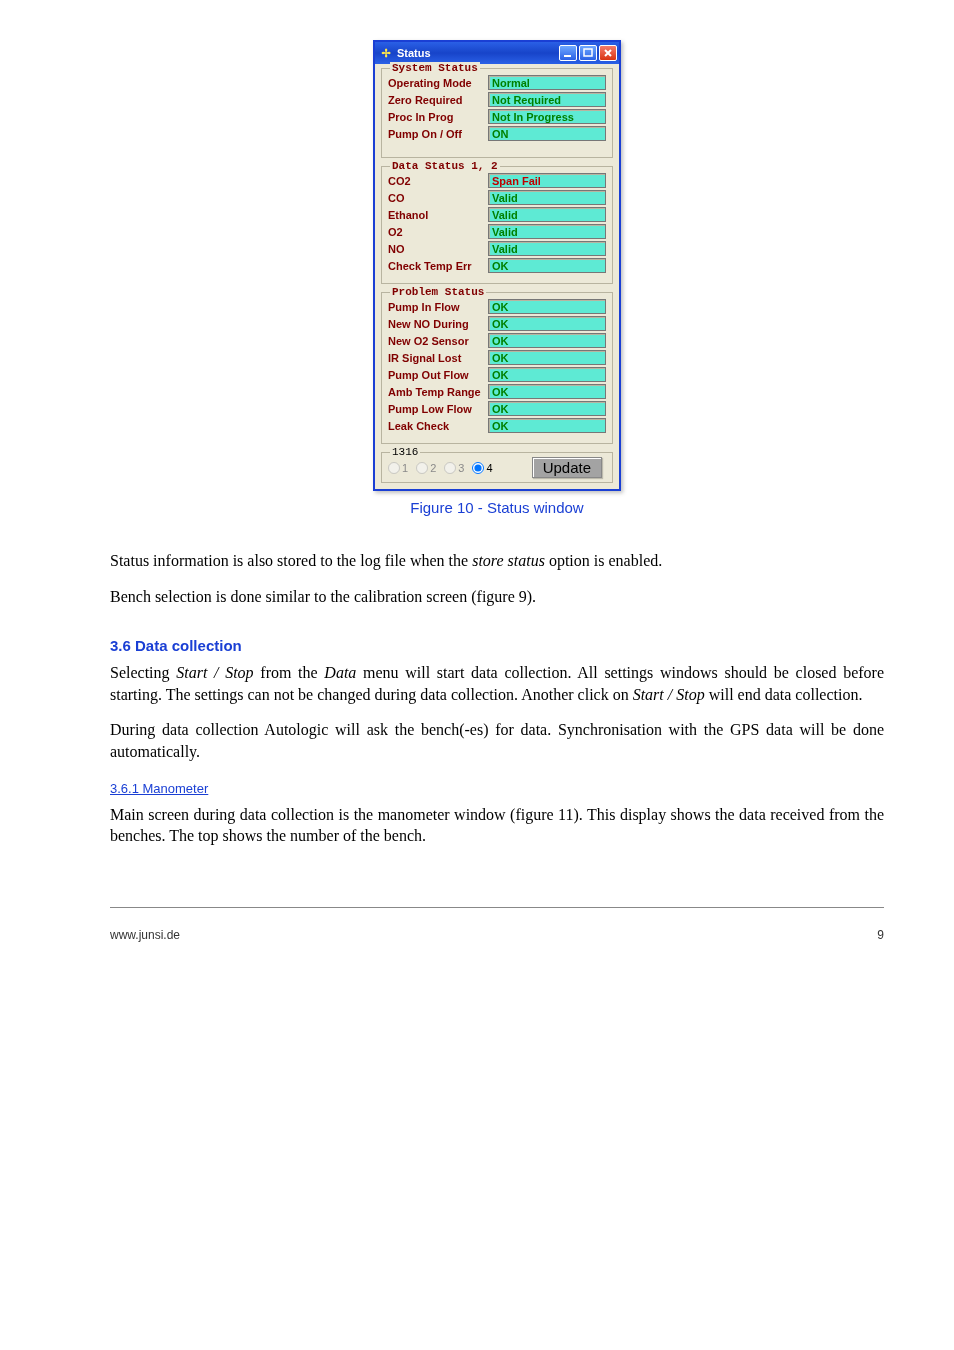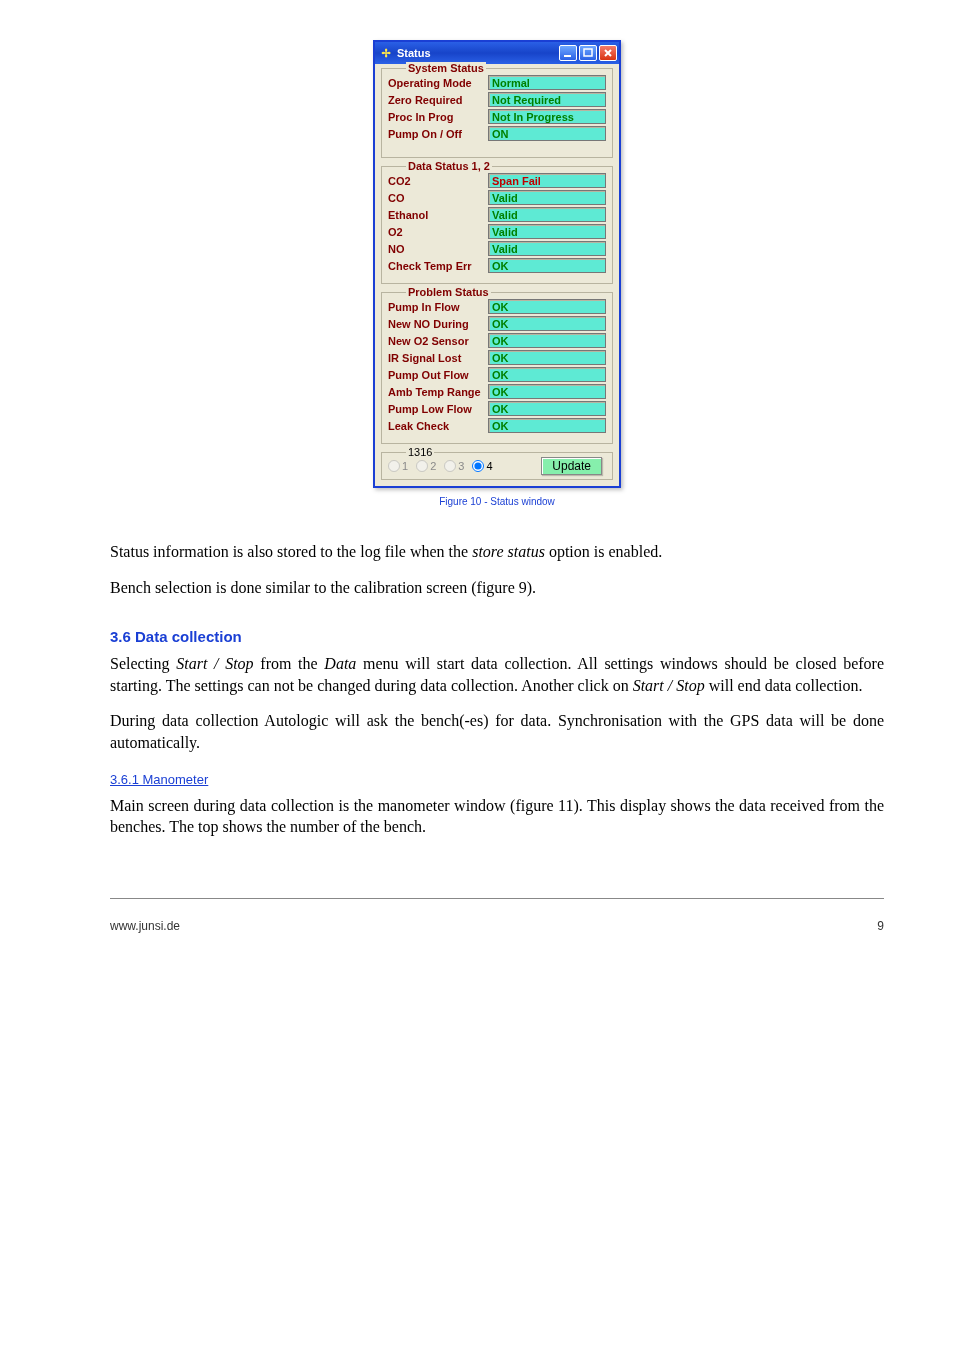--- a/index.html
+++ b/index.html
@@ -71,26 +71,27 @@
   }
   .group {
     border: 1px solid #b8b4a0;
     padding: 6px 6px 8px 6px;
     margin-bottom: 8px;
     position: relative;
   }
   .group .legend {
     position: absolute;
     top: -7px;
-    left: 24px;
+    left: 8px;
     background: #ece9d8;
     padding: 0 2px;
     color: #800000;
     font-weight: bold;
     font-size: 11px;
+    font-family: Liberation Mono, monospace;
   }
   .row {
     display: flex;
     align-items: center;
     margin-bottom: 2px;
   }
   .row .lbl {
     width: 100px;
     color: #800000;
     font-weight: bold;
@@ -133,30 +134,30 @@
     margin-right: 4px;
   }
   .radiorow input[type="radio"] {
     margin: 0 2px 0 0;
     width: 12px; height: 12px;
   }
   .radiorow label.active { color: #000; }
   .upd-btn {
     margin-left: auto;
     font-family: Tahoma, Arial, sans-serif;
-    font-size: 12px;
+    font-size: 15px;
     padding: 1px 10px;
-    background: #86efac;
+    background: #a3a3a3;
     border: 1px solid #888;
     box-shadow: 1px 1px 0 #fff inset, 1px 1px 1px rgba(0,0,0,0.2);
   }
   .caption {
     text-align: center;
     font-family: Arial, Helvetica, sans-serif;
-    font-size: 10px;
+    font-size: 15px;
     color: #1a3fd4;
     margin: 6px 0 34px 0;
   }
   p {
     margin: 0 0 14px 0;
     line-height: 1.35;
     text-align: justify;
   }
   h3.sec {
     font-family: Liberation Sans, sans-serif;

